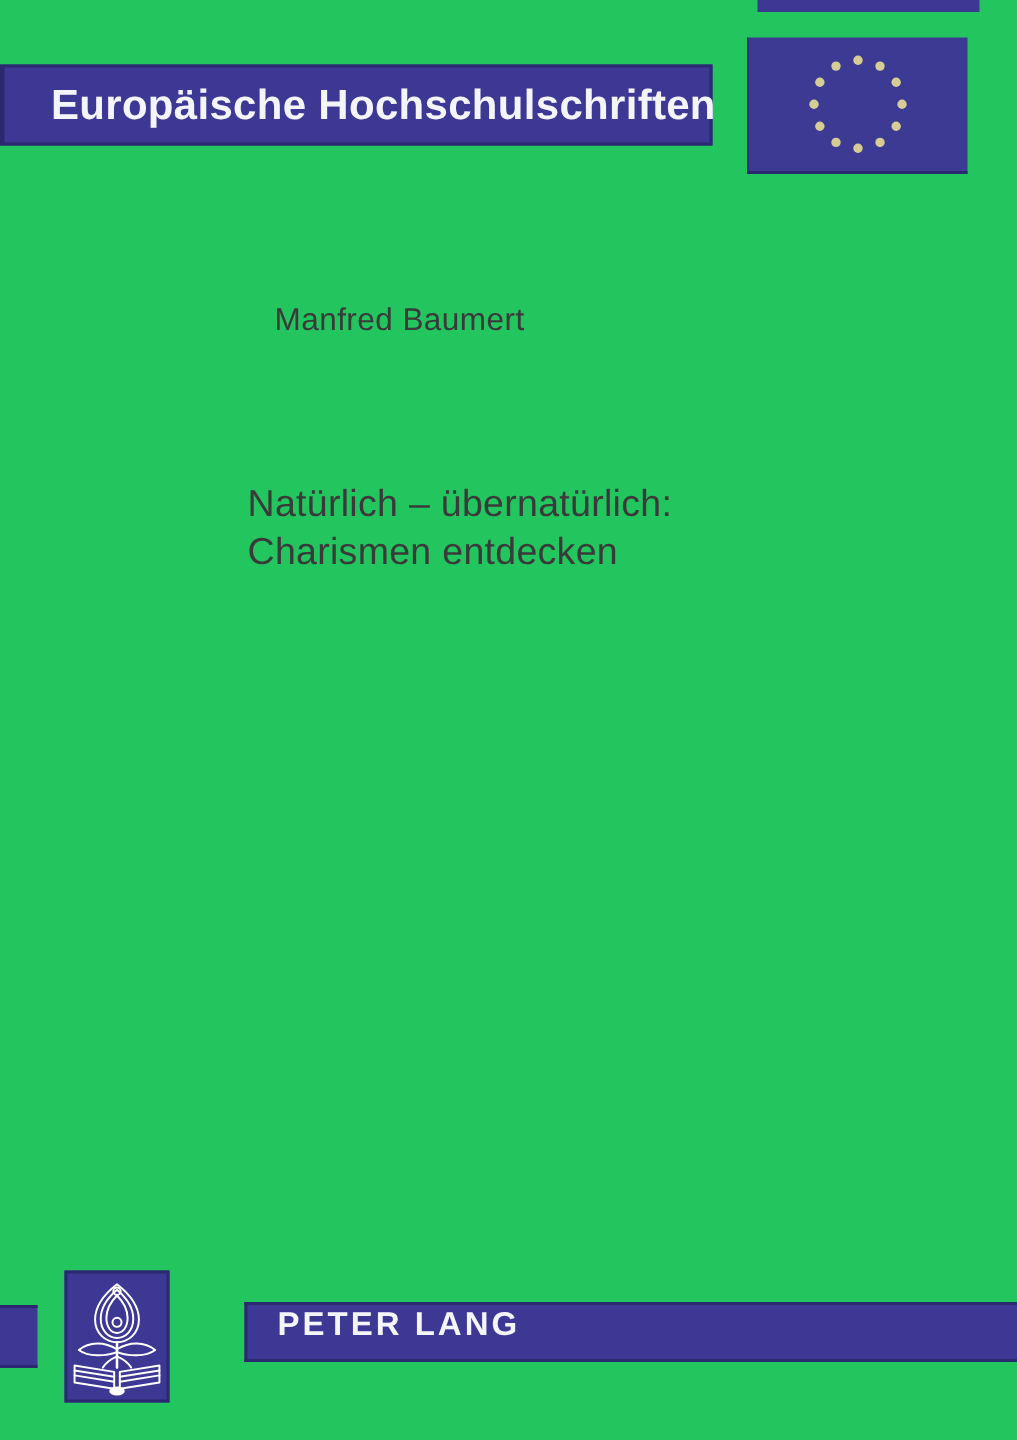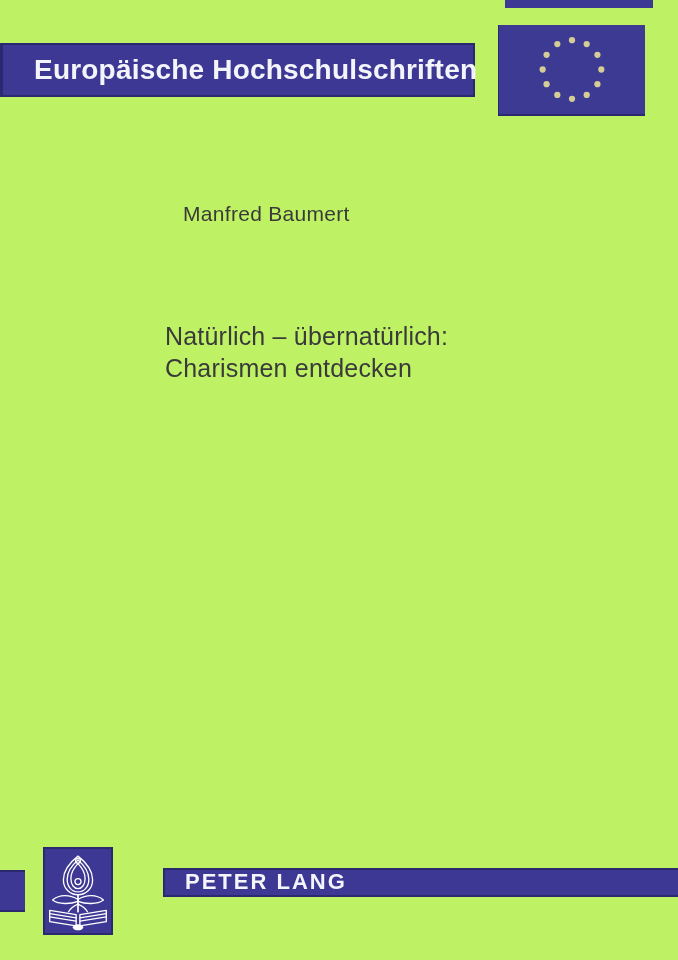--- a/index.html
+++ b/index.html
@@ -9,21 +9,21 @@
     --star-gold:#d6cc96;
     --text-dark:#3a3a3a;
     --banner-text:#f4f4fb;
   }
   *{margin:0;padding:0;box-sizing:border-box;}
   html,body{background:#fff;}
   body{font-family:"Liberation Sans","DejaVu Sans",sans-serif;}
   .page{
     position:relative;
     width:678px;height:960px;
-    background:#bef264;
+    background:#22c55e;
     overflow:hidden;
   }
   
   .top-strip{
     position:absolute;left:505px;top:0;width:148px;height:8px;
     background:var(--indigo);
   }
   
   .series-banner{
     position:absolute;left:0;top:43px;width:475px;height:54px;
@@ -66,25 +66,25 @@
     border-top:2px solid var(--indigo-border);
     border-bottom:2px solid var(--indigo-border);
   }
   .publisher-logo{
     position:absolute;left:43px;top:847px;width:70px;height:88px;
     background:var(--indigo);
     border:2px solid var(--indigo-border);
   }
   .publisher-logo svg{display:block;width:100%;height:100%;}
   .publisher-banner{
-    position:absolute;left:163px;top:868px;width:515px;height:29px;
+    position:absolute;left:163px;top:868px;width:515px;height:40px;
     background:var(--indigo);
     border:2px solid var(--indigo-border);
     border-right:none;
-    display:flex;align-items:flex-end;
+    display:flex;align-items:flex-start;
     padding-left:20px;
   }
   .publisher-banner span{
     color:var(--banner-text);
     font-size:22px;font-weight:bold;
     letter-spacing:2px;
     white-space:nowrap;
   }
 </style>
 </head>

